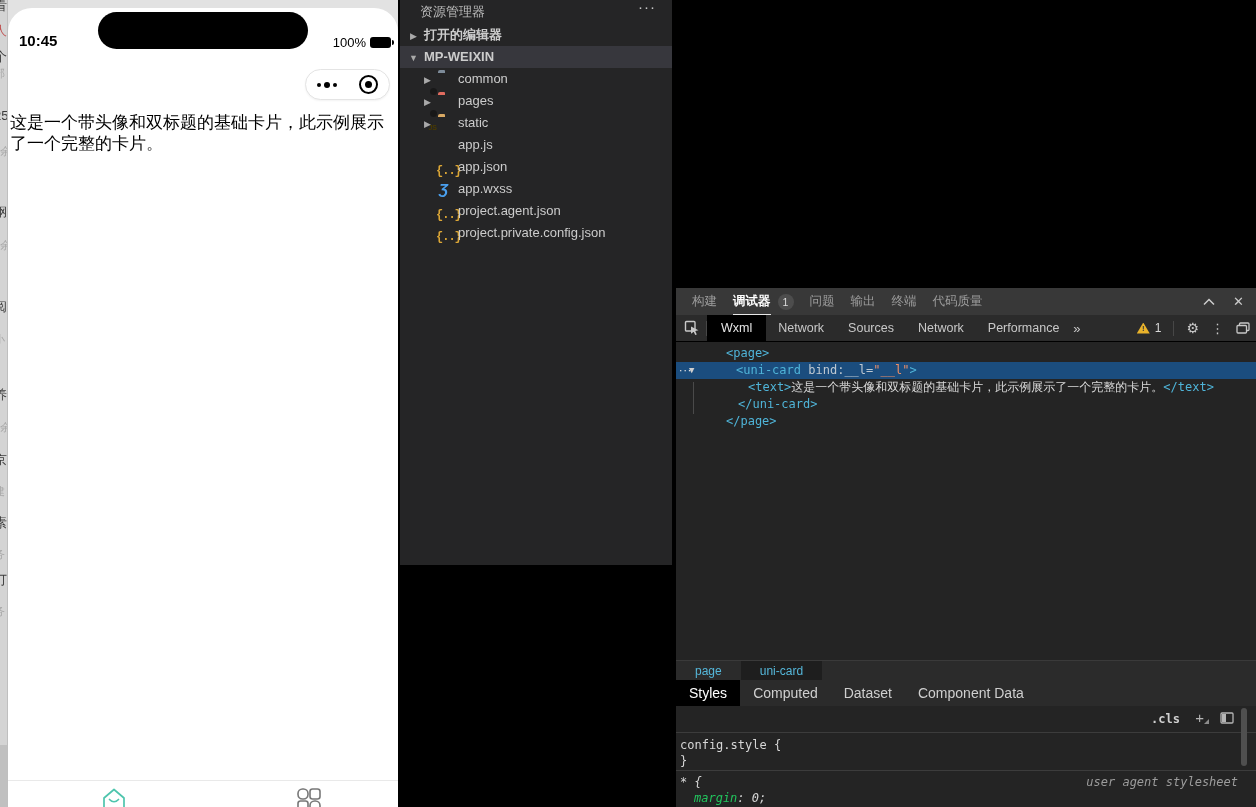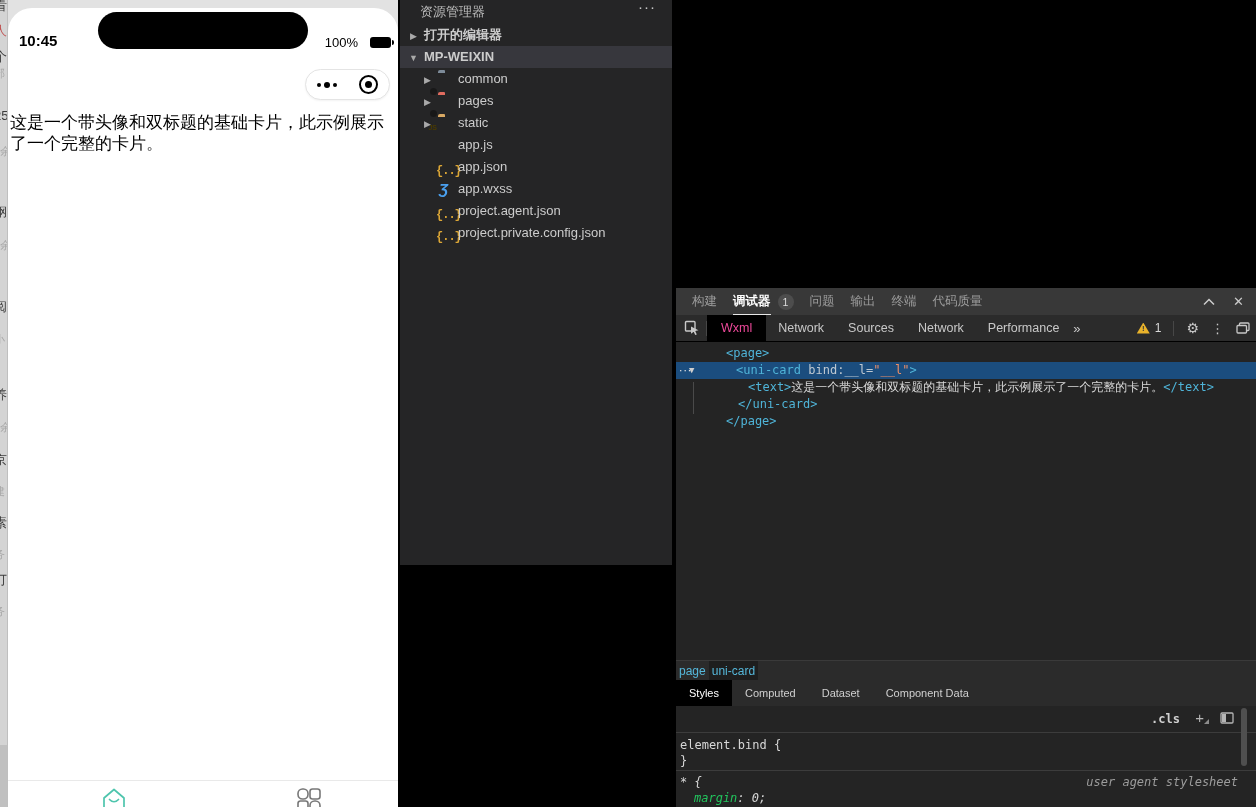--- a/index.html
+++ b/index.html
@@ -11,21 +11,21 @@
   #bg-strip .frag { position:absolute; left:-6px; width:14px; font-size:13px; color:#3c3c3c; white-space:nowrap; }
   #bg-strip .faint { color:#a6a6a6; font-size:11px; }
   #bg-strip .red { color:#c05050; }
   #bg-strip .block { position:absolute; left:0; top:745px; width:8px; height:62px; background:#c0c0c0; }
 
   
   #sim-bg { left:0; top:0; width:398px; height:807px; background:#e2e2e2; }
   #phone { left:8px; top:8px; width:390px; height:799px; background:#fff; border-radius:24px 24px 0 0; overflow:hidden; }
   #notch { position:absolute; left:90px; top:4px; width:210px; height:37px; background:#000; border-radius:20px; }
   #status-time { position:absolute; left:11px; top:24px; font-size:15px; font-weight:600; color:#000; }
-  #battery-group { position:absolute; right:7px; top:27px; display:flex; align-items:center; gap:12px; }
+  #battery-group { position:absolute; right:7px; top:27px; display:flex; align-items:center; gap:4px; }
   #battery-pct { font-size:13px; color:#000; }
   #battery-icon { width:21px; height:11px; background:#000; border-radius:3px; position:relative; }
   #battery-icon::after { content:""; position:absolute; right:-3px; top:3px; width:2px; height:5px; background:#000; border-radius:0 2px 2px 0; }
   #nav-title { position:absolute; left:0; top:69px; width:100%; text-align:center; font-size:17px; color:#141414; }
   #capsule { position:absolute; right:8px; top:61px; width:85px; height:31px; background:#fff; border:1px solid #e4e4e4; border-radius:16px; display:flex; align-items:center; justify-content:space-around; box-shadow:0 1px 2px rgba(0,0,0,.05); }
   .cap-dots { display:flex; align-items:center; gap:3px; }
   .cap-dots i { display:block; border-radius:50%; background:#000; }
   .cap-dots i.s { width:4px; height:4px; }
   .cap-dots i.b { width:6px; height:6px; }
   #cap-record { width:19px; height:19px; border:2.2px solid #000; border-radius:50%; position:relative; }
@@ -58,21 +58,21 @@
   .dt-top-tab { margin-left:16px; cursor:pointer; height:27px; line-height:27px; }
   .dt-top-tab.active { color:#fff; font-weight:700; border-bottom:1px solid #e8e8e8; }
   #dt-badge { width:16px; height:16px; margin-left:7px; background:#4d4d4d; color:#ddd; border-radius:50%; font-size:10.5px; display:flex; align-items:center; justify-content:center; }
   #dt-top-right { position:absolute; right:12px; top:0; height:27px; display:flex; align-items:center; gap:18px; color:#cccccc; }
   #dt-close { font-size:13px; cursor:pointer; }
 
   #dt-toolbar { position:absolute; left:0; top:27px; width:100%; height:27px; background:#2b2b2b; border-bottom:1px solid #000; display:flex; align-items:center; font-size:12.5px; color:#c8c8c8; }
   #inspect-btn { margin:0 6px 0 8px; cursor:pointer; display:flex; }
   .vsep { width:1px; height:15px; background:#474747; }
   .dt-tab { padding:0 12px; height:26px; line-height:26px; cursor:pointer; }
-  .dt-tab.active { background:#000; color:#ec4899; padding:0 14px; }
+  .dt-tab.active { background:#000; color:#e5e5e5; padding:0 14px; }
   #dt-overflow { margin-left:2px; font-size:13px; cursor:pointer; }
   #dt-toolbar-right { position:absolute; right:6px; top:0; height:26px; display:flex; align-items:center; gap:12px; }
   #warn-group { display:flex; align-items:center; gap:5px; cursor:pointer; }
   #warn-tri { width:13px; height:11px; background:#e9b32b; clip-path:polygon(50% 0,100% 100%,0 100%); position:relative; }
   #warn-tri::after { content:"!"; position:absolute; left:0; top:1px; width:100%; text-align:center; font-size:8px; font-weight:700; color:#3a3a3a; }
   #warn-count { color:#d8d8d8; font-size:12px; }
   #gear-btn { font-size:14px; cursor:pointer; }
   #kebab-btn { font-size:13px; cursor:pointer; }
 
   #dt-code { position:absolute; left:0; top:54px; width:100%; height:318px; background:#242424; font-family:"DejaVu Sans Mono","Liberation Mono",monospace; font-size:12px; }
@@ -80,24 +80,24 @@
   .tag { color:#4fb4d8; }
   .attr { color:#bfc9d2; }
   .attr-val { color:#ee8f67; }
   .cjk { color:#dadada; font-family:"Liberation Sans",sans-serif; }
   #sel-row { position:absolute; left:0; top:20px; width:100%; height:17px; background:#1b4d7e; }
   #sel-dots { position:absolute; left:2px; top:4px; font-size:9px; letter-spacing:-1px; color:#e6e6e6; }
   #sel-arrow { position:absolute; left:13px; top:0px; font-size:9px; color:#cfcfcf; line-height:17px; }
   #guide-line { position:absolute; left:17px; top:40px; width:1px; height:32px; background:#4a4a4a; }
 
   #dt-breadcrumb { position:absolute; left:0; top:372px; width:100%; height:20px; background:#2b2b2b; border-top:1px solid #3a3a3a; display:flex; align-items:center; font-size:12px; }
-  .crumb { color:#55b7da; padding:0 3px; height:20px; line-height:20px; cursor:pointer; }
+  .crumb { color:#55b7da; padding:0 19px; height:20px; line-height:20px; cursor:pointer; }
   .crumb.current { background:#1e1e1e; }
 
-  #dt-sidetabs { position:absolute; left:0; top:392px; width:100%; height:26px; background:#2b2b2b; display:flex; align-items:center; font-size:11px; color:#cfcfcf; }
+  #dt-sidetabs { position:absolute; left:0; top:392px; width:100%; height:26px; background:#2b2b2b; display:flex; align-items:center; font-size:14px; color:#cfcfcf; }
   .side-tab { padding:0 13px; height:26px; line-height:26px; cursor:pointer; }
   .side-tab.active { background:#000; color:#fff; }
 
   #dt-filter { position:absolute; left:0; top:418px; width:100%; height:27px; background:#242424; border-bottom:1px solid #3c3c3c; }
   #filter-input { position:absolute; left:10px; top:4px; width:440px; height:18px; background:transparent; border:none; outline:none; color:#cfcfcf; font-size:12.5px; font-family:"Liberation Sans",sans-serif; }
   #filter-input::placeholder { color:#8c8c8c; }
   #cls-btn { position:absolute; right:76px; top:6px; font-family:"DejaVu Sans Mono",monospace; font-size:12px; font-weight:700; color:#d0d0d0; cursor:pointer; }
   #plus-btn { position:absolute; right:52px; top:3px; font-size:15px; color:#b5b5b5; cursor:pointer; }
   #plus-btn::after { content:""; position:absolute; right:-5px; bottom:2px; border-left:5px solid transparent; border-bottom:5px solid #8c8c8c; }
   #panel-toggle-btn { position:absolute; right:22px; top:6px; cursor:pointer; display:flex; }
@@ -298,21 +298,21 @@
     <span id="panel-toggle-btn">
       <svg width="14" height="12" viewBox="0 0 14 12">
         <rect x="1" y="1" width="12" height="10" rx="1" fill="none" stroke="#b5b5b5" stroke-width="1.3"></rect>
         <rect x="2" y="2" width="4" height="8" fill="#b5b5b5"></rect>
       </svg>
     </span>
   </div>
   <div id="styles-scrollbar"></div>
 
   <div id="dt-styles">
-    <div class="style-line" style="left:4px;top:4px">element.bind {</div>
+    <div class="style-line" style="left:4px;top:4px">config.style {</div>
     <div class="style-line" style="left:4px;top:20px">}</div>
     <div id="styles-divider"></div>
     <div class="style-line" style="left:4px;top:41px">
       <span class="pval">* {</span>
     </div>
     <div class="style-line ua" style="right:18px;top:41px">user agent stylesheet</div>
     <div class="style-line" style="left:18px;top:57px">
       <span class="prop">margin</span><span class="pval">: </span><span class="pval">0;</span>
     </div>
   </div>

